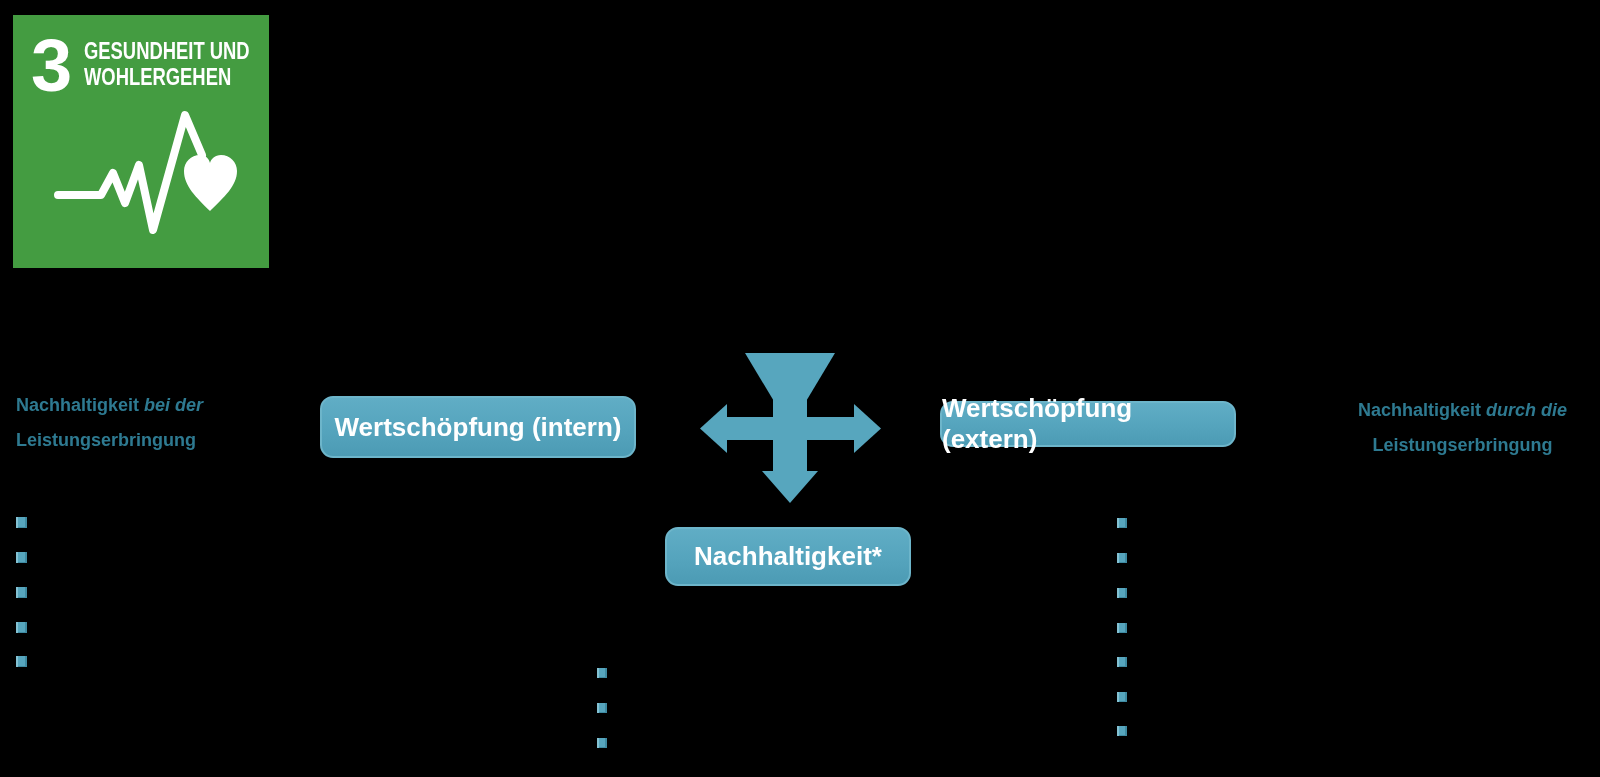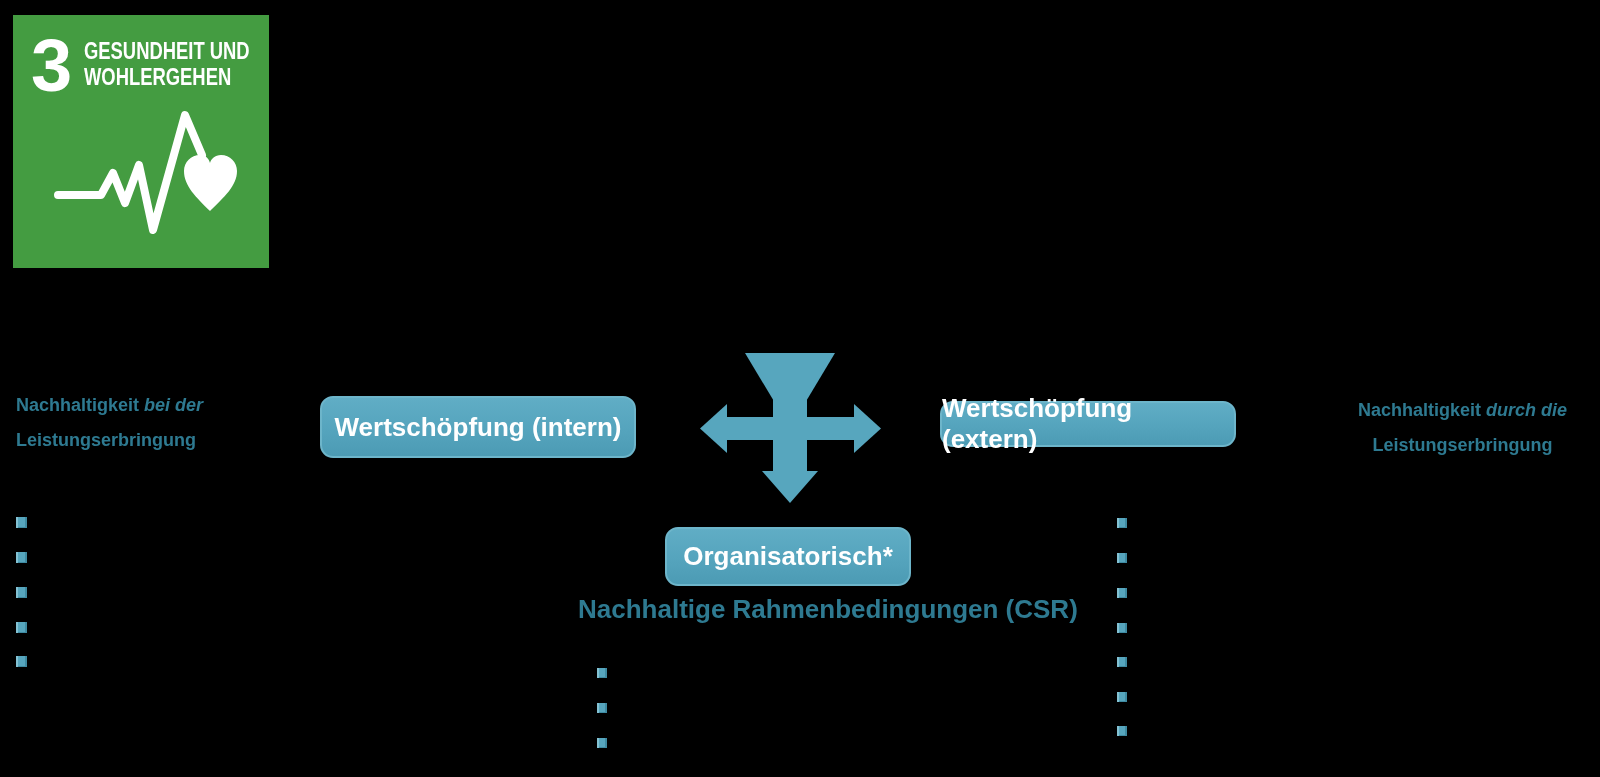--- a/index.html
+++ b/index.html
@@ -87,24 +87,23 @@
   <div class="box box-extern">
     <span>Wertschöpfung (extern)</span>
   </div>
 
   <div class="heading heading-right">
     <div><span>Nachhaltigkeit</span><i>durch die</i></div>
     <div>Leistungserbringung</div>
   </div>
 
   <div class="box box-org">
-    <span>Organisatorisch*</span>
+    <span>Nachhaltigkeit*</span>
   </div>
 
-  <div class="csr">Nachhaltige Rahmenbedingungen (CSR)</div>
 
   <div class="bullet b-left" style="top:517px"></div>
   <div class="bullet b-left" style="top:552px"></div>
   <div class="bullet b-left" style="top:587px"></div>
   <div class="bullet b-left" style="top:622px"></div>
   <div class="bullet b-left" style="top:656px"></div>
 
   <div class="bullet b-center" style="top:668px"></div>
   <div class="bullet b-center" style="top:703px"></div>
   <div class="bullet b-center" style="top:738px"></div>

